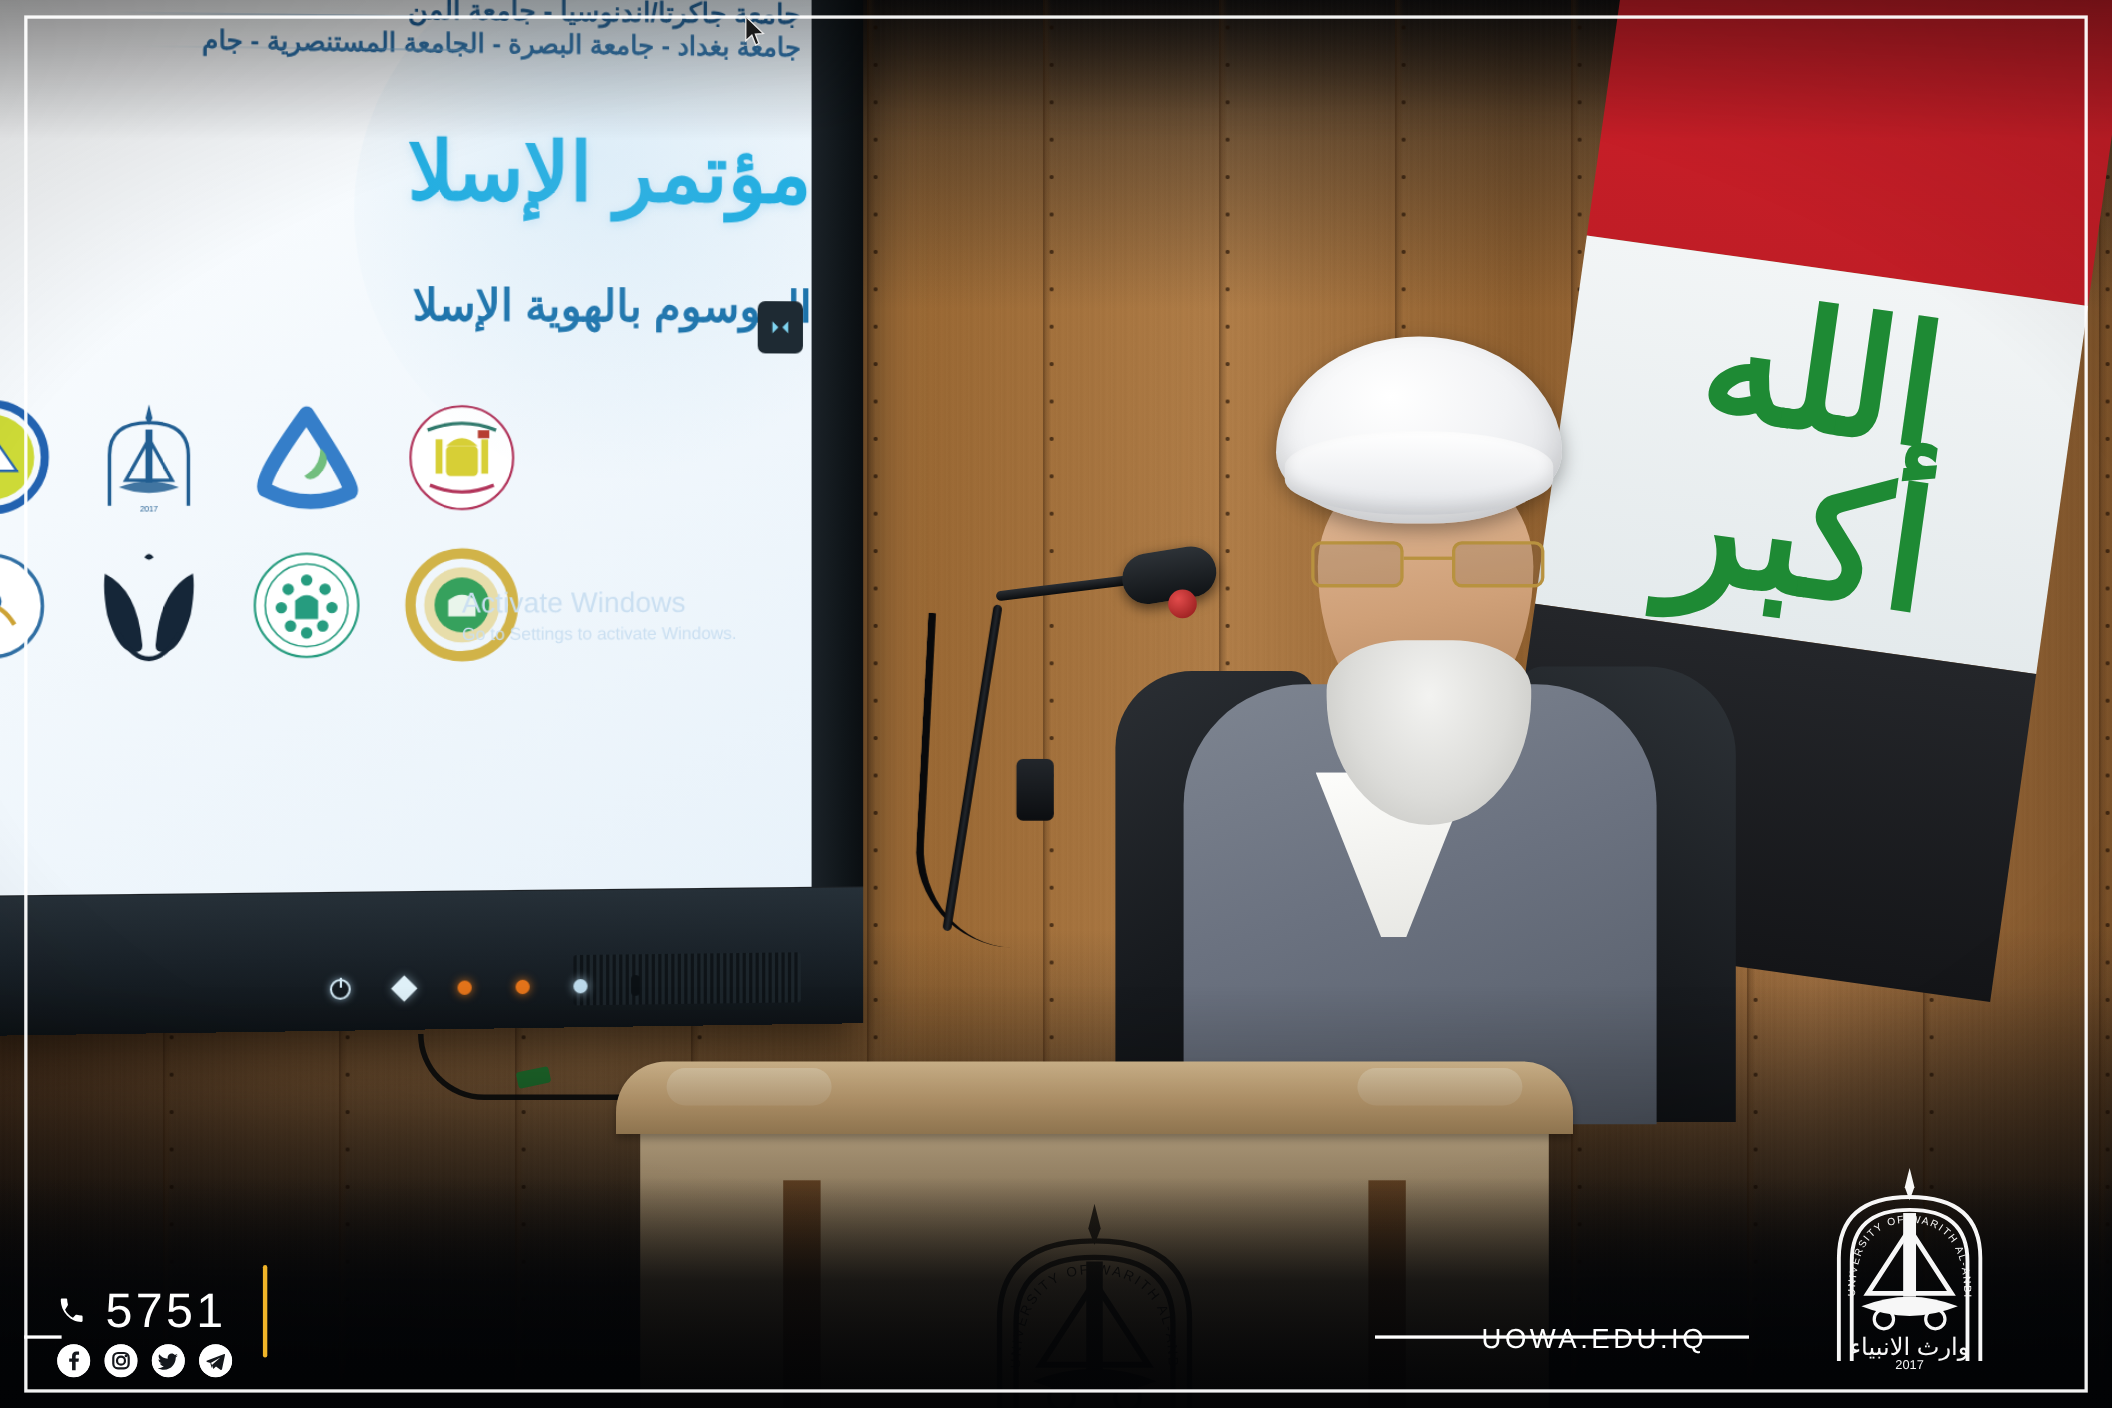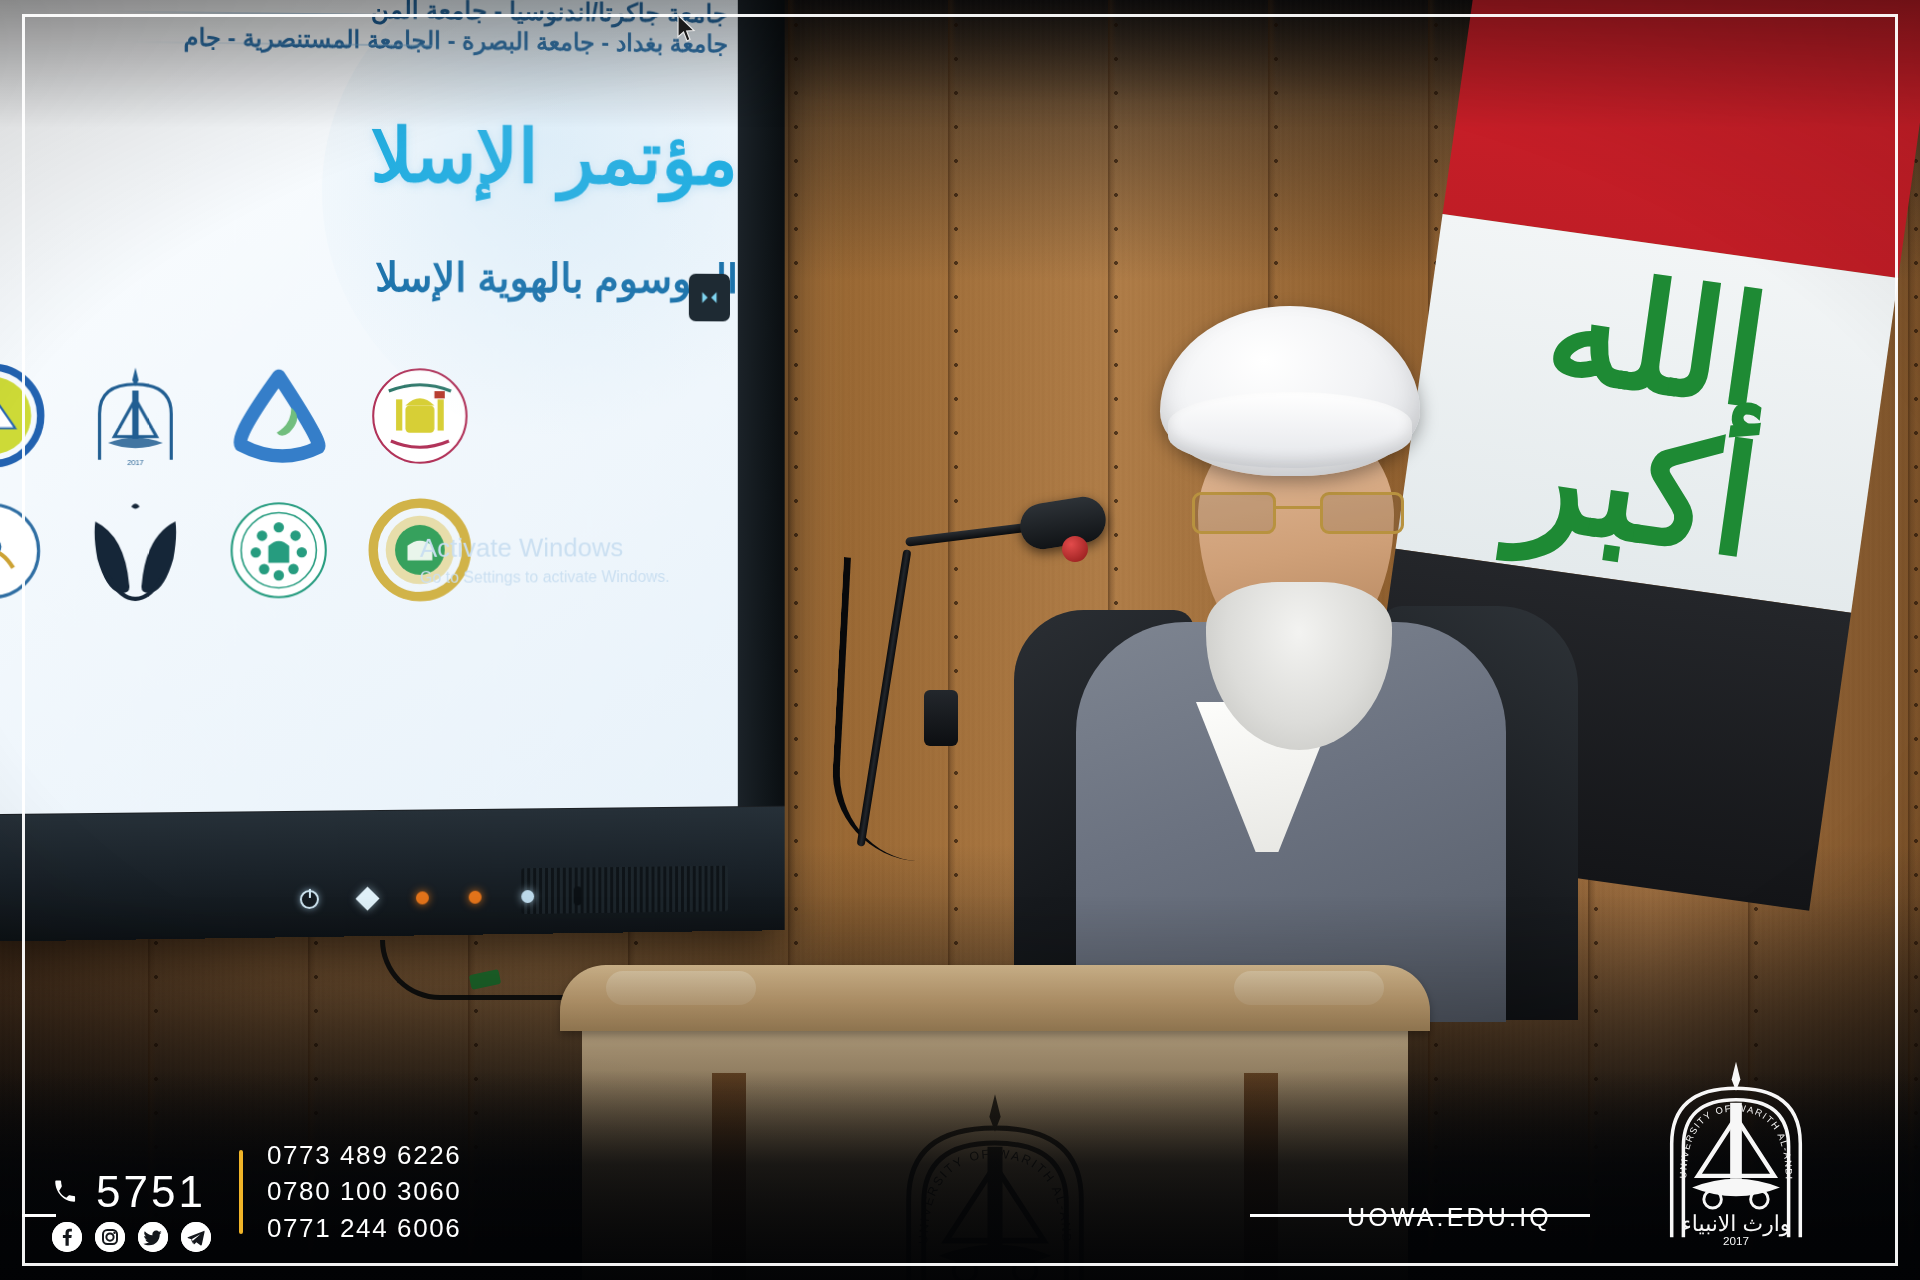--- a/index.html
+++ b/index.html
@@ -462,25 +462,20 @@
         </span>
         <span class="soc">
           <svg viewBox="0 0 24 24" width="30" height="30">
               <circle cx="12" cy="12" r="12" fill="#fff"></circle>
               <path d="M18.3 7.1 5.9 11.9c-.8.3-.8.8-.1 1l3.1 1 1.2 3.6c.1.4.3.5.6.2l1.6-1.5 3.2 2.4c.6.3 1 .2 1.2-.6l2.1-9.9c.2-.8-.2-1.1-.5-1zm-2.8 2.6-6 5.3-.2 2.4-1.2-3.5 7.4-4.2z" fill="#14171c"></path>
             </svg>
         </span>
       </div>
     </div>
     <div class="divider"></div>
-    <div class="c-right">
-      <span>0773 489 6226</span>
-      <span>0780 100 3060</span>
-      <span>0771 244 6006</span>
-    </div>
   </div>
 
   <div class="rule-right"></div>
   <div class="site">UOWA.EDU.IQ</div>
 
   <div class="crest">
     <svg viewBox="0 0 120 130" width="100%" height="100%">
       <g fill="none" stroke="#ffffff" stroke-width="2.4">
         <path d="M60 4 L63 16 L60 24 L57 16 Z" fill="#fff" stroke="none"></path>
         <path d="M16 124 L16 60 Q16 22 60 22 Q104 22 104 60 L104 124"></path>

